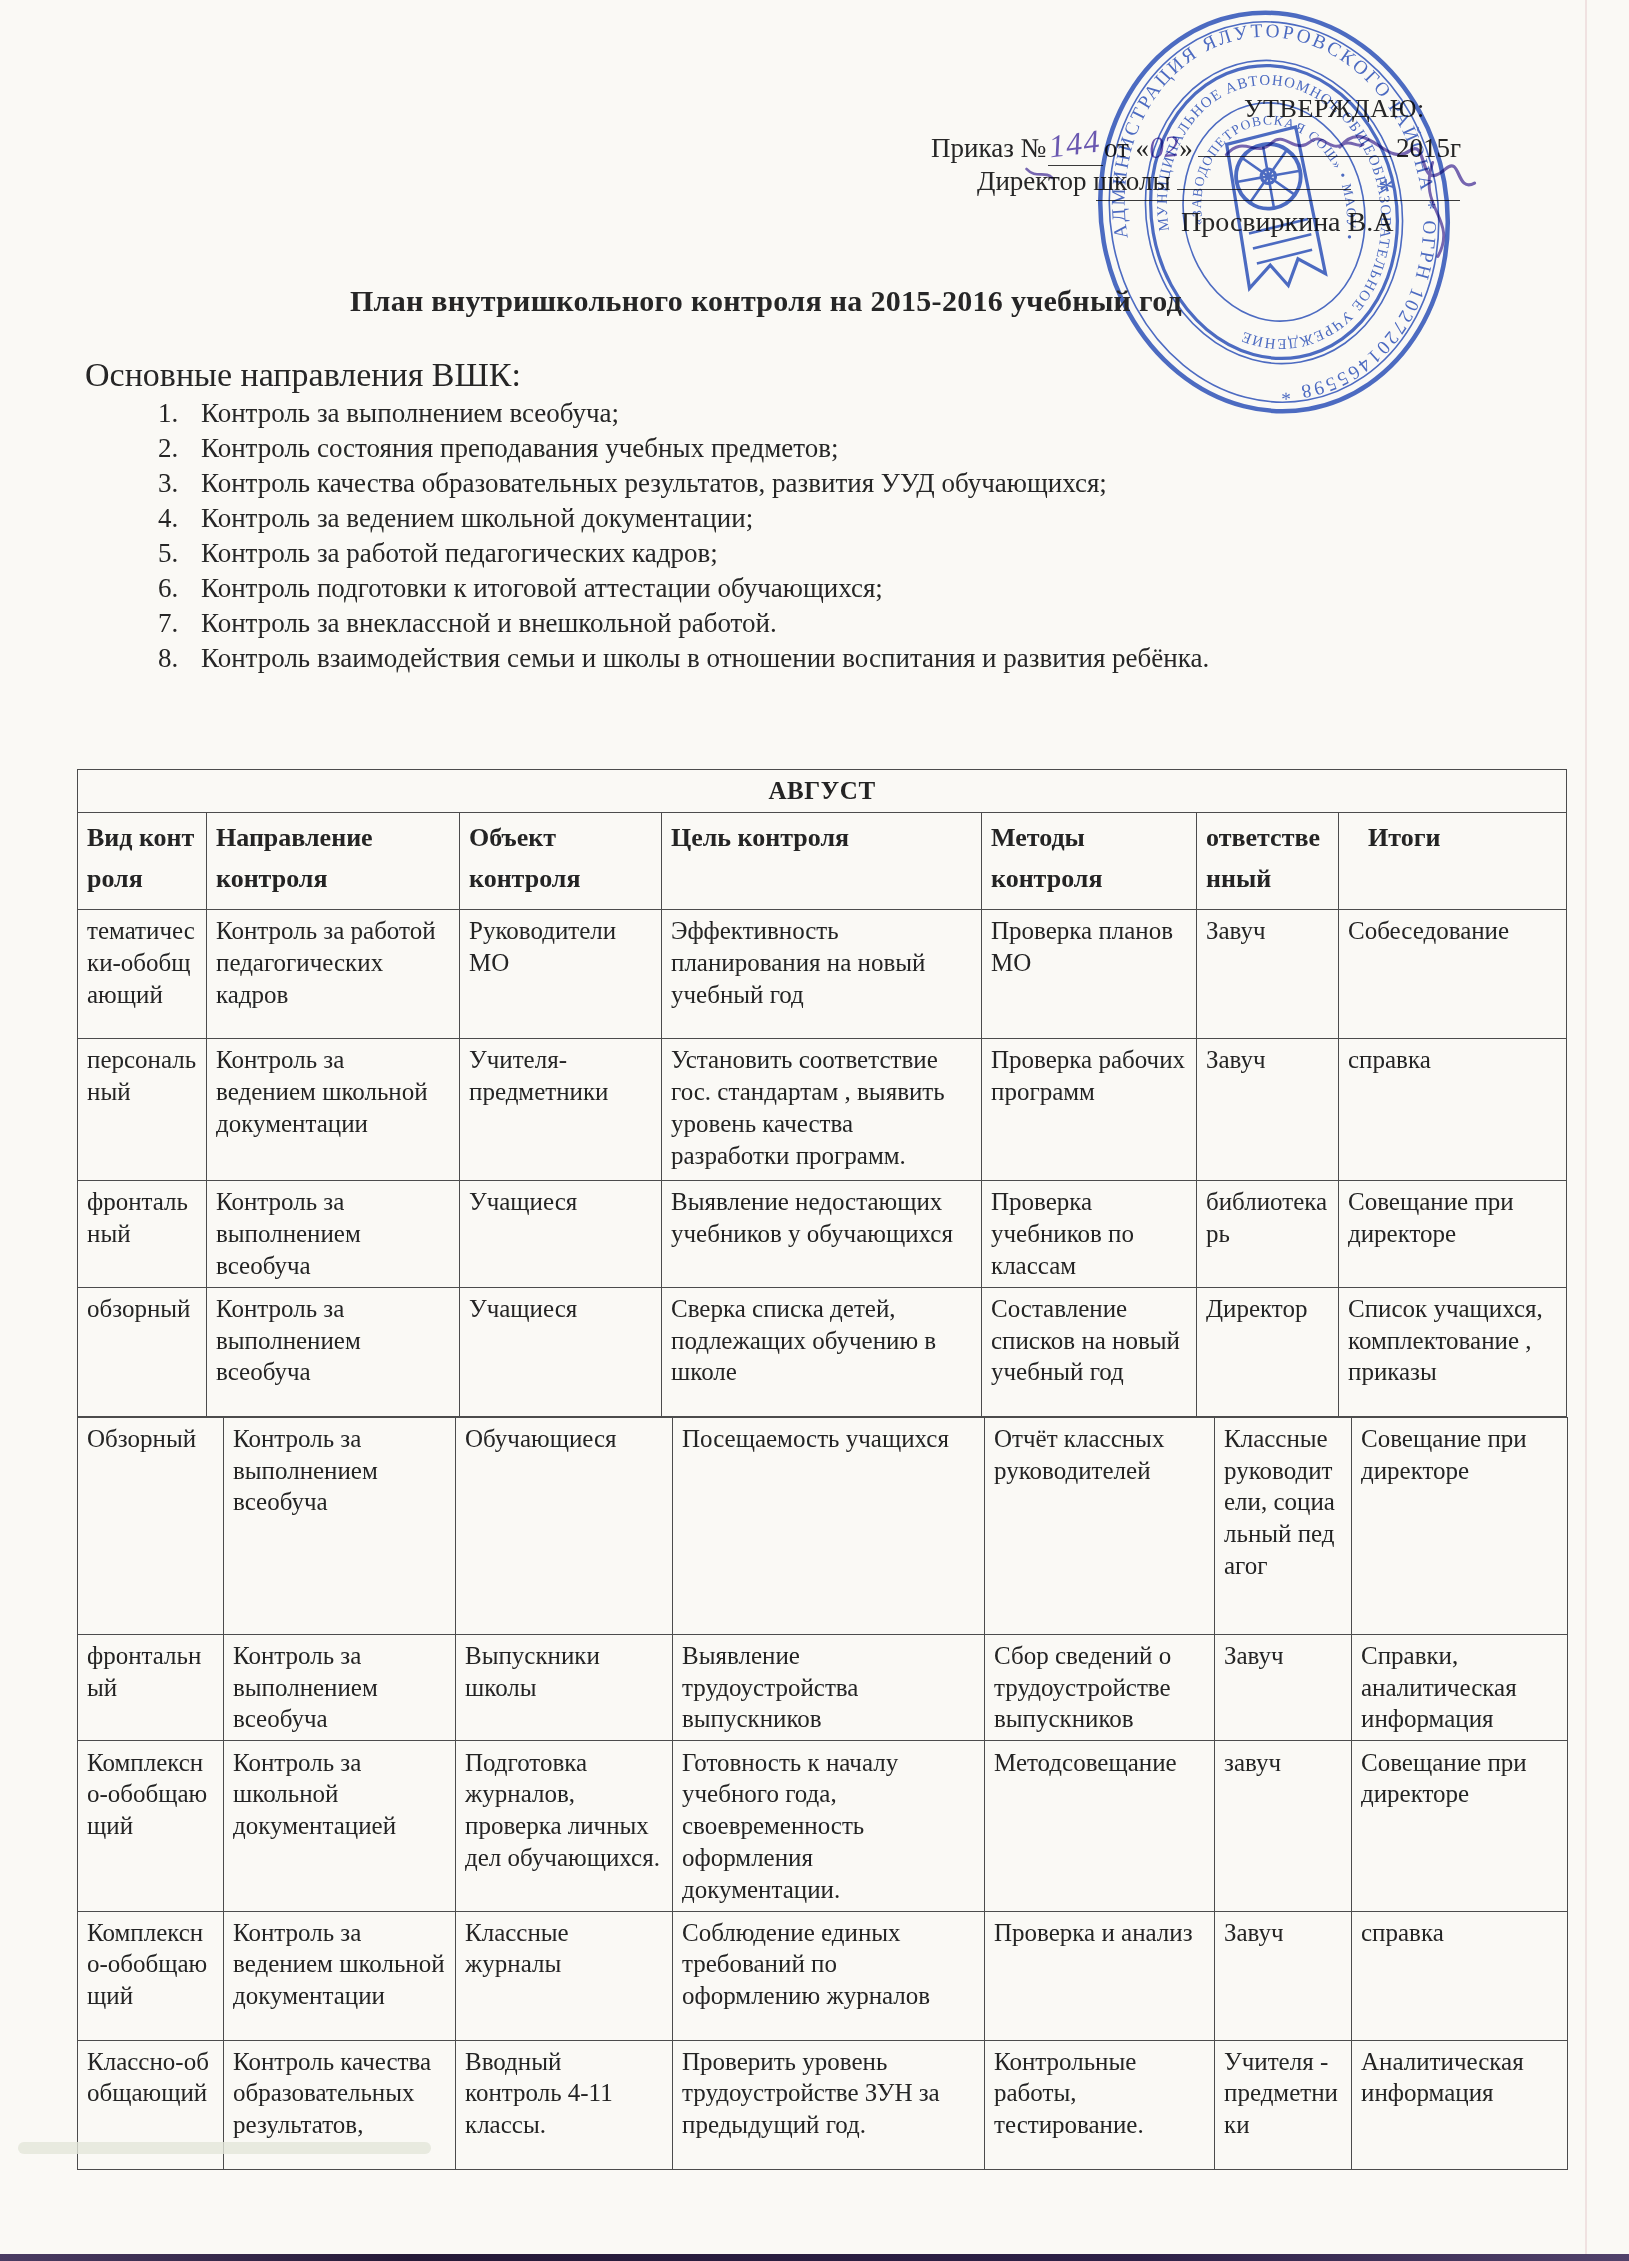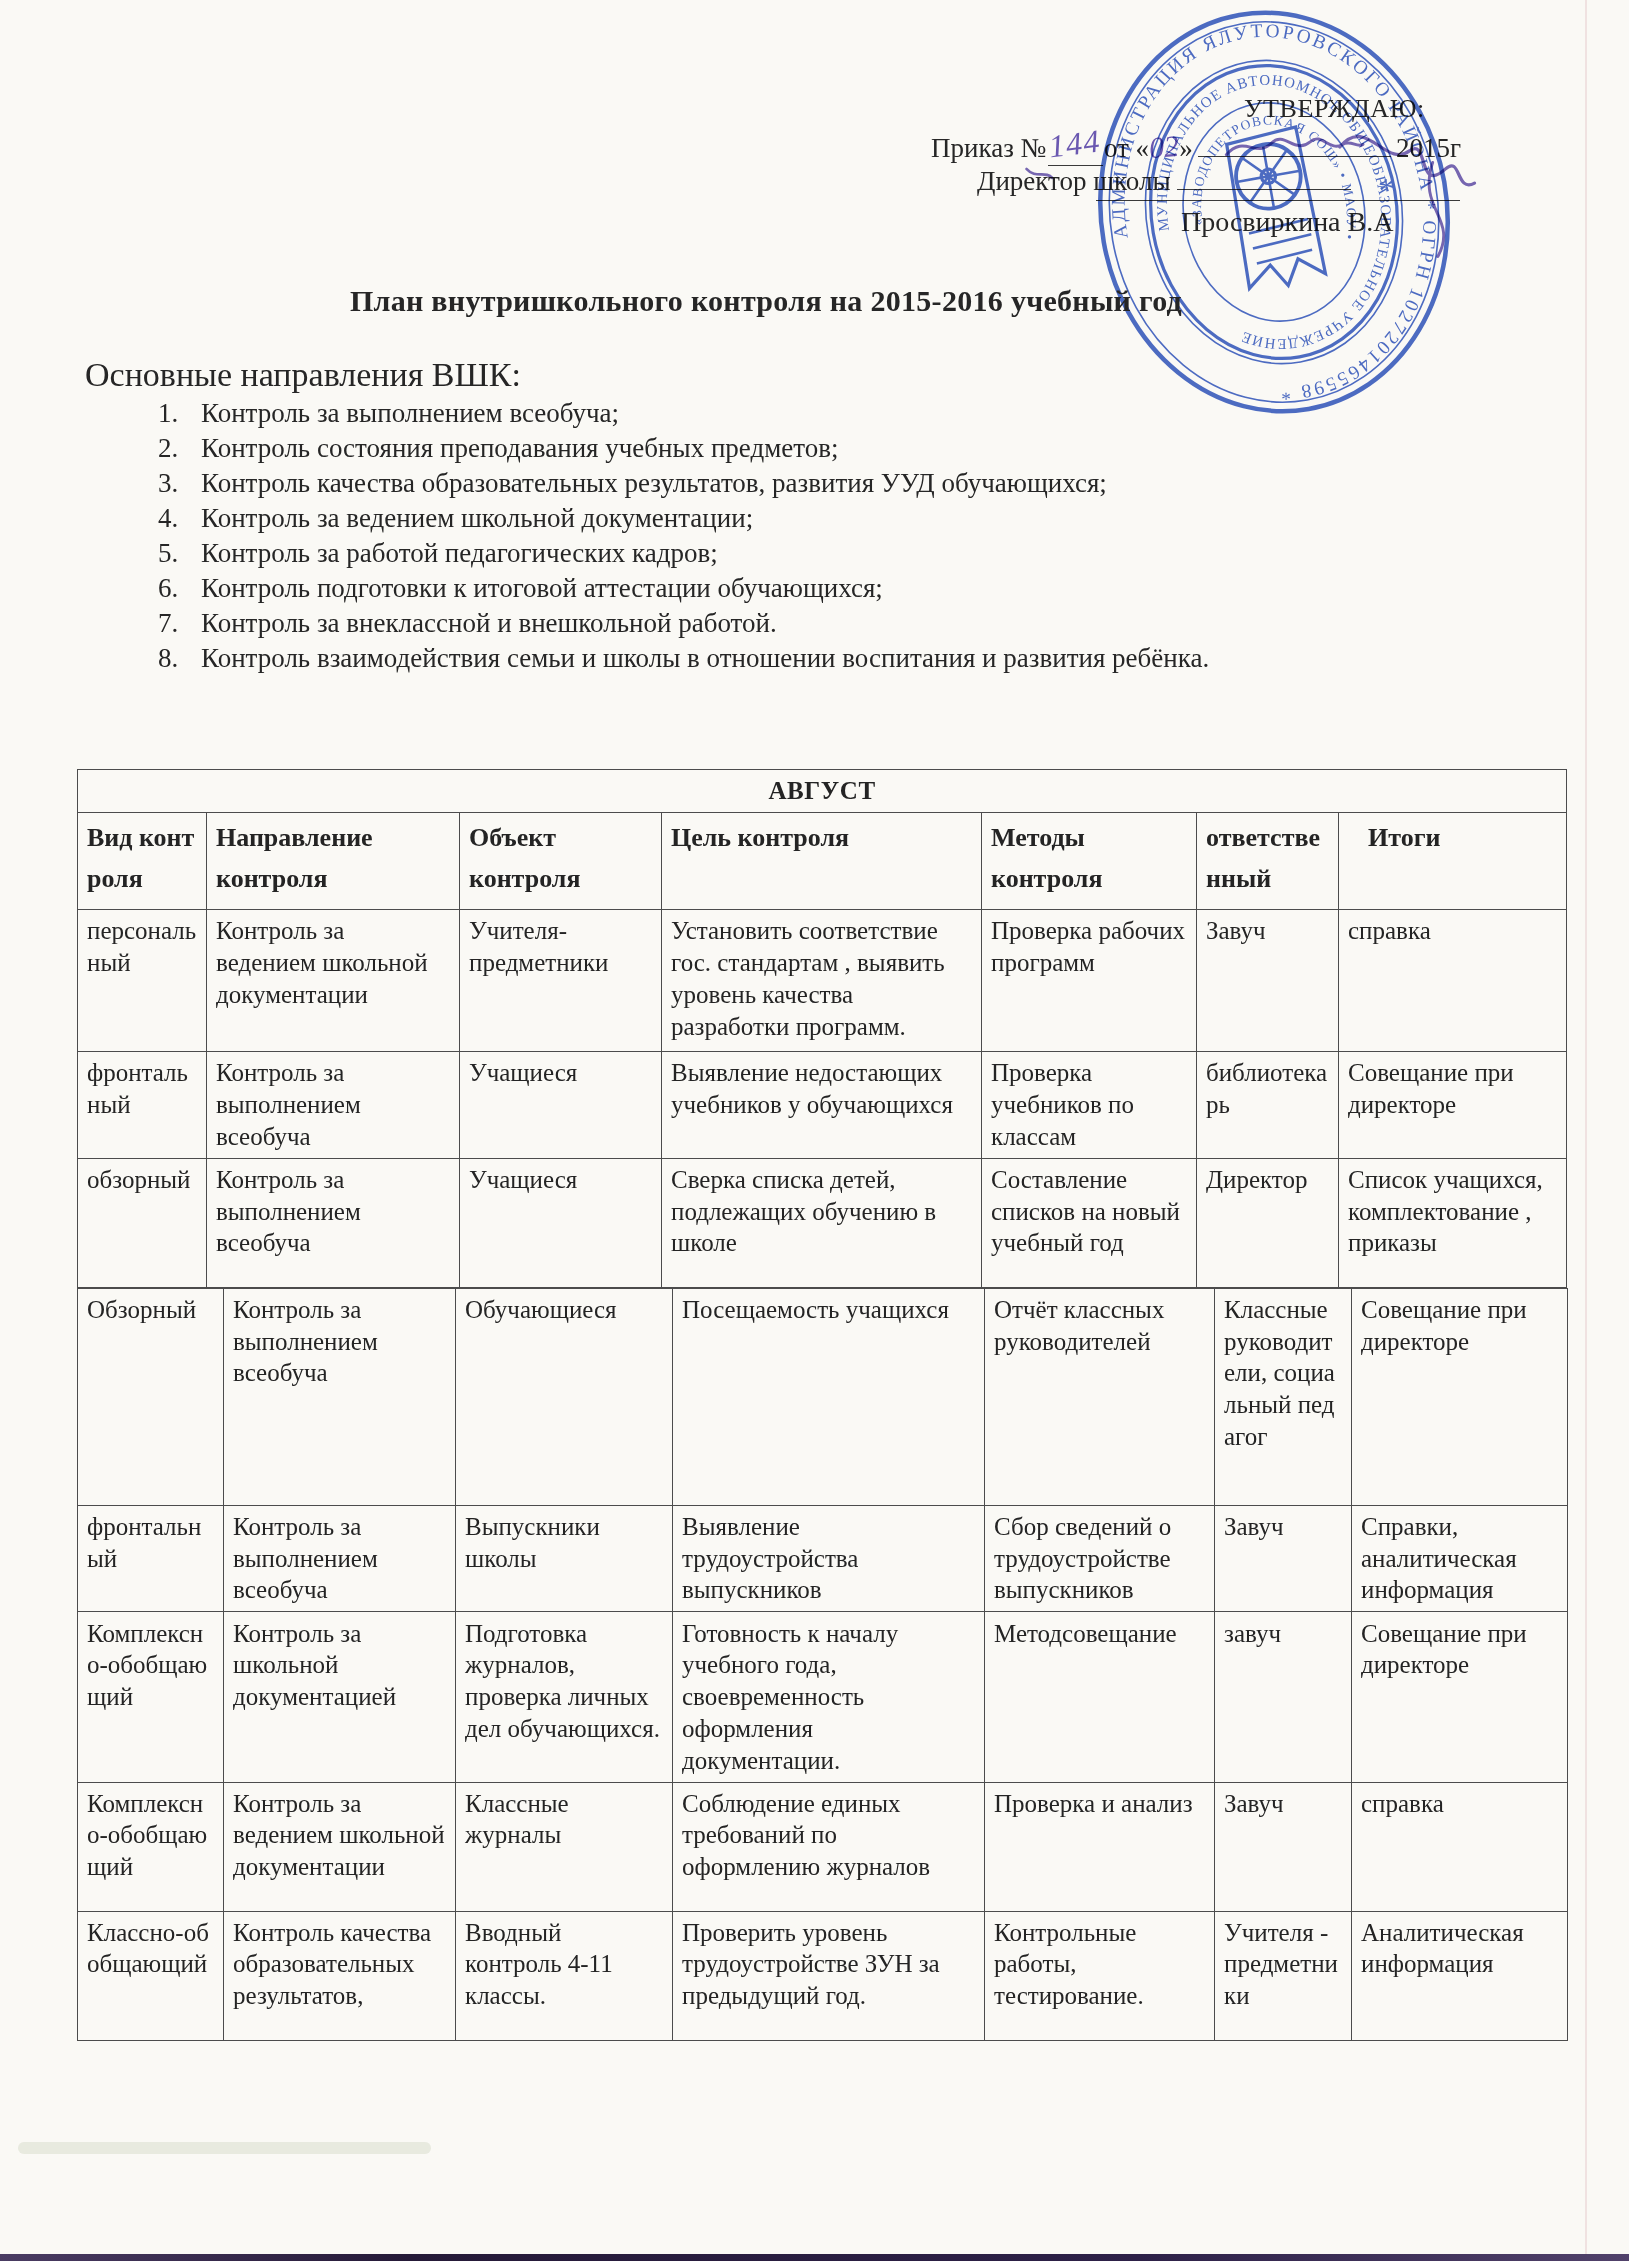--- a/index.html
+++ b/index.html
@@ -138,20 +138,29 @@
           </tr>
           <tr class="head-row" style="height: 97px;">
             <td class="c0">Вид контроля</td>
             <td class="c1">Направление контроля</td>
             <td class="c2">Объект контроля</td>
             <td class="c3">Цель контроля</td>
             <td class="c4">Методы контроля</td>
             <td class="c5">ответственный</td>
             <td class="c6">Итоги</td>
           </tr>
+          <tr style="height: 129px;">
+            <td class="c0">тематически-обобщающий</td>
+            <td class="c1">Контроль за работой педагогических кадров</td>
+            <td class="c2">Руководители МО</td>
+            <td class="c3">Эффективность планирования на новый учебный год</td>
+            <td class="c4">Проверка планов МО</td>
+            <td class="c5">Завуч</td>
+            <td class="c6">Собеседование</td>
+          </tr>
           <tr style="height: 142px;">
             <td class="c0">персональный</td>
             <td class="c1">Контроль за ведением школьной документации</td>
             <td class="c2">Учителя-предметники</td>
             <td class="c3">Установить соответствие гос. стандартам , выявить уровень качества разработки программ.</td>
             <td class="c4">Проверка рабочих программ</td>
             <td class="c5">Завуч</td>
             <td class="c6">справка</td>
           </tr>
           <tr style="height: 103px;">

